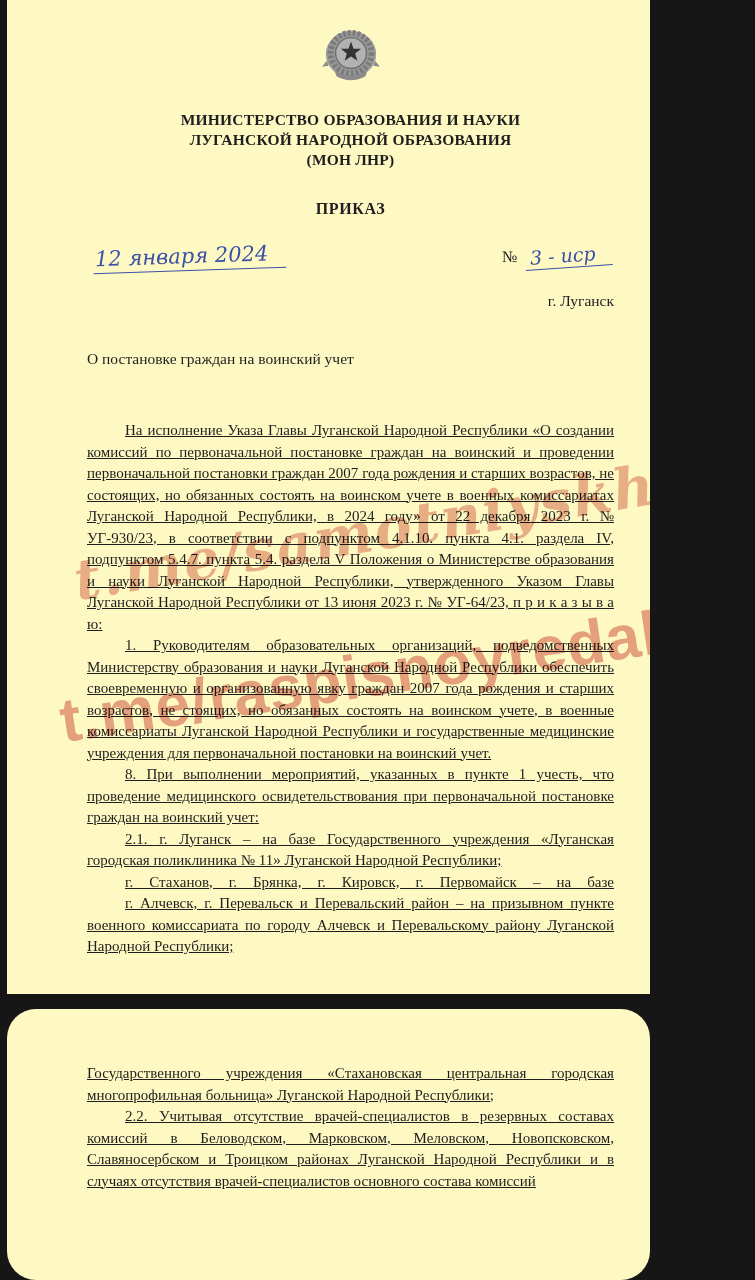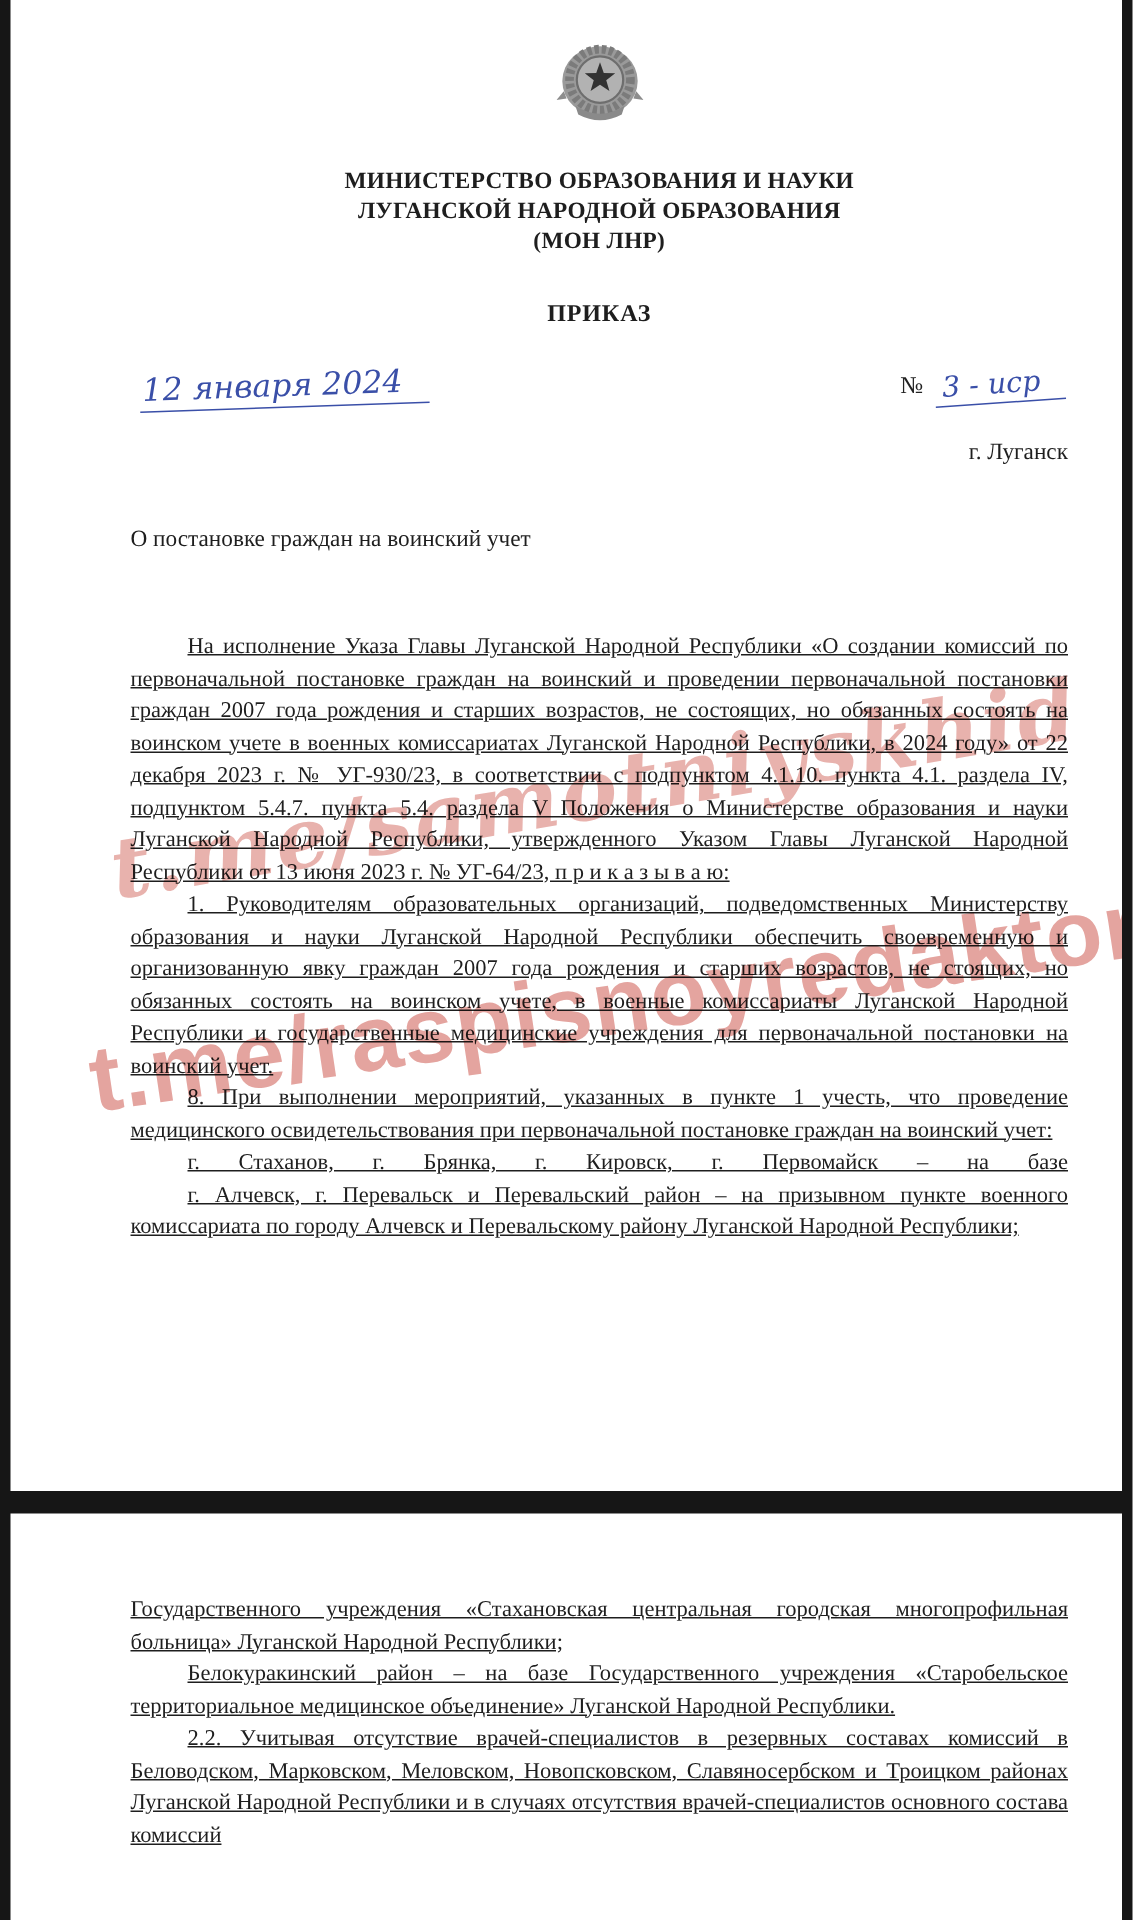--- a/index.html
+++ b/index.html
@@ -6,27 +6,27 @@
   body {
     width: 755px; height: 1280px;
     background: #161616;
     position: relative;
     overflow: hidden;
     font-family: "Liberation Serif", serif;
   }
   .page {
     position: absolute;
     left: 7px;
-    width: 741px;
-    background: #ffffff;
+    width: 643px;
+    background: #fef9c3;
     color: #1e1e1e;
     overflow: hidden;
   }
   .page1 { top: 0; height: 994px; }
-  .page2 { top: 1009px; height: 271px; }
+  .page2 { top: 1009px; height: 271px; border-radius: 29px; }
   .inner1 { padding: 26px 36px 0 80px; position: relative; }
   .inner2 { padding: 54px 36px 0 80px; position: relative; }
 
   .emblem-wrap { text-align: center; margin-bottom: 20px; }
   .emblem-wrap svg { display: inline-block; }
 
   .ministry {
     text-align: center;
     font-weight: bold;
     font-size: 15.5px;
@@ -149,29 +149,29 @@
         </span>
       </div>
 
       <div class="city">г. Луганск</div>
 
       <div class="subject">О постановке граждан на воинский учет</div>
 
       <p class="bodytext first-body">На исполнение Указа Главы Луганской Народной Республики «О создании комиссий по первоначальной постановке граждан на воинский и проведении первоначальной постановки граждан 2007 года рождения и старших возрастов, не состоящих, но обязанных состоять на воинском учете в военных комиссариатах Луганской Народной Республики, в 2024 году» от 22 декабря 2023 г. № УГ-930/23, в соответствии с подпунктом 4.1.10. пункта 4.1. раздела IV, подпунктом 5.4.7. пункта 5.4. раздела V Положения о Министерстве образования и науки Луганской Народной Республики, утвержденного Указом Главы Луганской Народной Республики от 13 июня 2023 г. № УГ-64/23, п р и к а з ы в а ю:</p>
       <p class="bodytext">1. Руководителям образовательных организаций, подведомственных Министерству образования и науки Луганской Народной Республики обеспечить своевременную и организованную явку граждан 2007 года рождения и старших возрастов, не стоящих, но обязанных состоять на воинском учете, в военные комиссариаты Луганской Народной Республики и государственные медицинские учреждения для первоначальной постановки на воинский учет.</p>
       <p class="bodytext">8. При выполнении мероприятий, указанных в пункте 1 учесть, что проведение медицинского освидетельствования при первоначальной постановке граждан на воинский учет:</p>
+      <p class="bodytext">2.1. г. Луганск – на базе Государственного учреждения «Луганская городская поликлиника № 11» Луганской Народной Республики;</p>
       <p class="bodytext stretch">г. Стаханов, г. Брянка, г. Кировск, г. Первомайск – на базе</p>
       <p class="bodytext">г. Алчевск, г. Перевальск и Перевальский район – на призывном пункте военного комиссариата по городу Алчевск и Перевальскому району Луганской Народной Республики;</p>
     </div>
 
     <div class="wm wm1">t.me/samotniyskhid</div>
     <div class="wm wm2">t.me/raspisnoyredaktor</div>
   </section>
 
   <section class="page page2">
     <div class="inner2">
       <p class="bodytext no-indent">Государственного учреждения «Стахановская центральная городская многопрофильная больница» Луганской Народной Республики;</p>
-      <p class="bodytext">Белокуракинский район – на базе Государственного учреждения «Старобельское территориальное медицинское объединение» Луганской Народной Республики.</p>
       <p class="bodytext">2.2. Учитывая отсутствие врачей-специалистов в резервных составах комиссий в Беловодском, Марковском, Меловском, Новопсковском, Славяносербском и Троицком районах Луганской Народной Республики и в случаях отсутствия врачей-специалистов основного состава комиссий</p>
     </div>
   </section>
 
 </div>
 
 </body></html>

